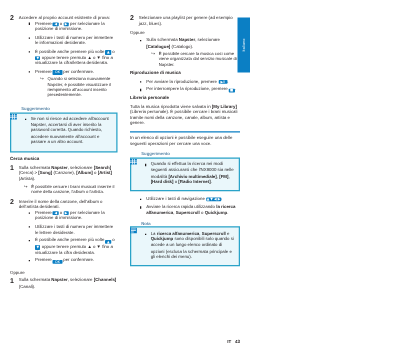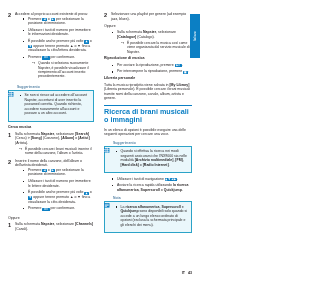--- a/index.html
+++ b/index.html
@@ -331,21 +331,20 @@
         <span>Per interrompere la riproduzione, premere </span><span class="key sq">■</span><span>.</span>
       </li>
     </ul>
 
     <div class="subhead">Libreria personale</div>
     <p class="para">
       <span>Tutta la musica riprodotta viene salvata in </span><span class="b">[My Library]</span><span> (Libreria personale). È possibile cercare i brani musicali tramite nomi della canzone, canale, album, artista e genere.</span>
     </p>
 
     <div class="section-rule"></div>
-    <div class="section-title">Ricerca di brani musicali o immagini</div>
     <p class="para">In un elenco di opzioni è possibile eseguire una delle seguenti operazioni per cercare una voce.</p>
 
     <div class="tipbox-outer">
       <div class="tipbox-header">
         <span class="callout-icon">
           <svg width="7" height="6.2" viewBox="0 0 14 12" xmlns="http://www.w3.org/2000/svg">
             <rect x="0" y="0" width="11" height="9" fill="#0b7fc4"></rect>
             <rect x="3.4" y="0" width="1.1" height="9" fill="#ffffff"></rect>
             <rect x="6.6" y="0" width="1.1" height="9" fill="#ffffff"></rect>
             <rect x="0" y="2.8" width="11" height="1.1" fill="#ffffff"></rect>

